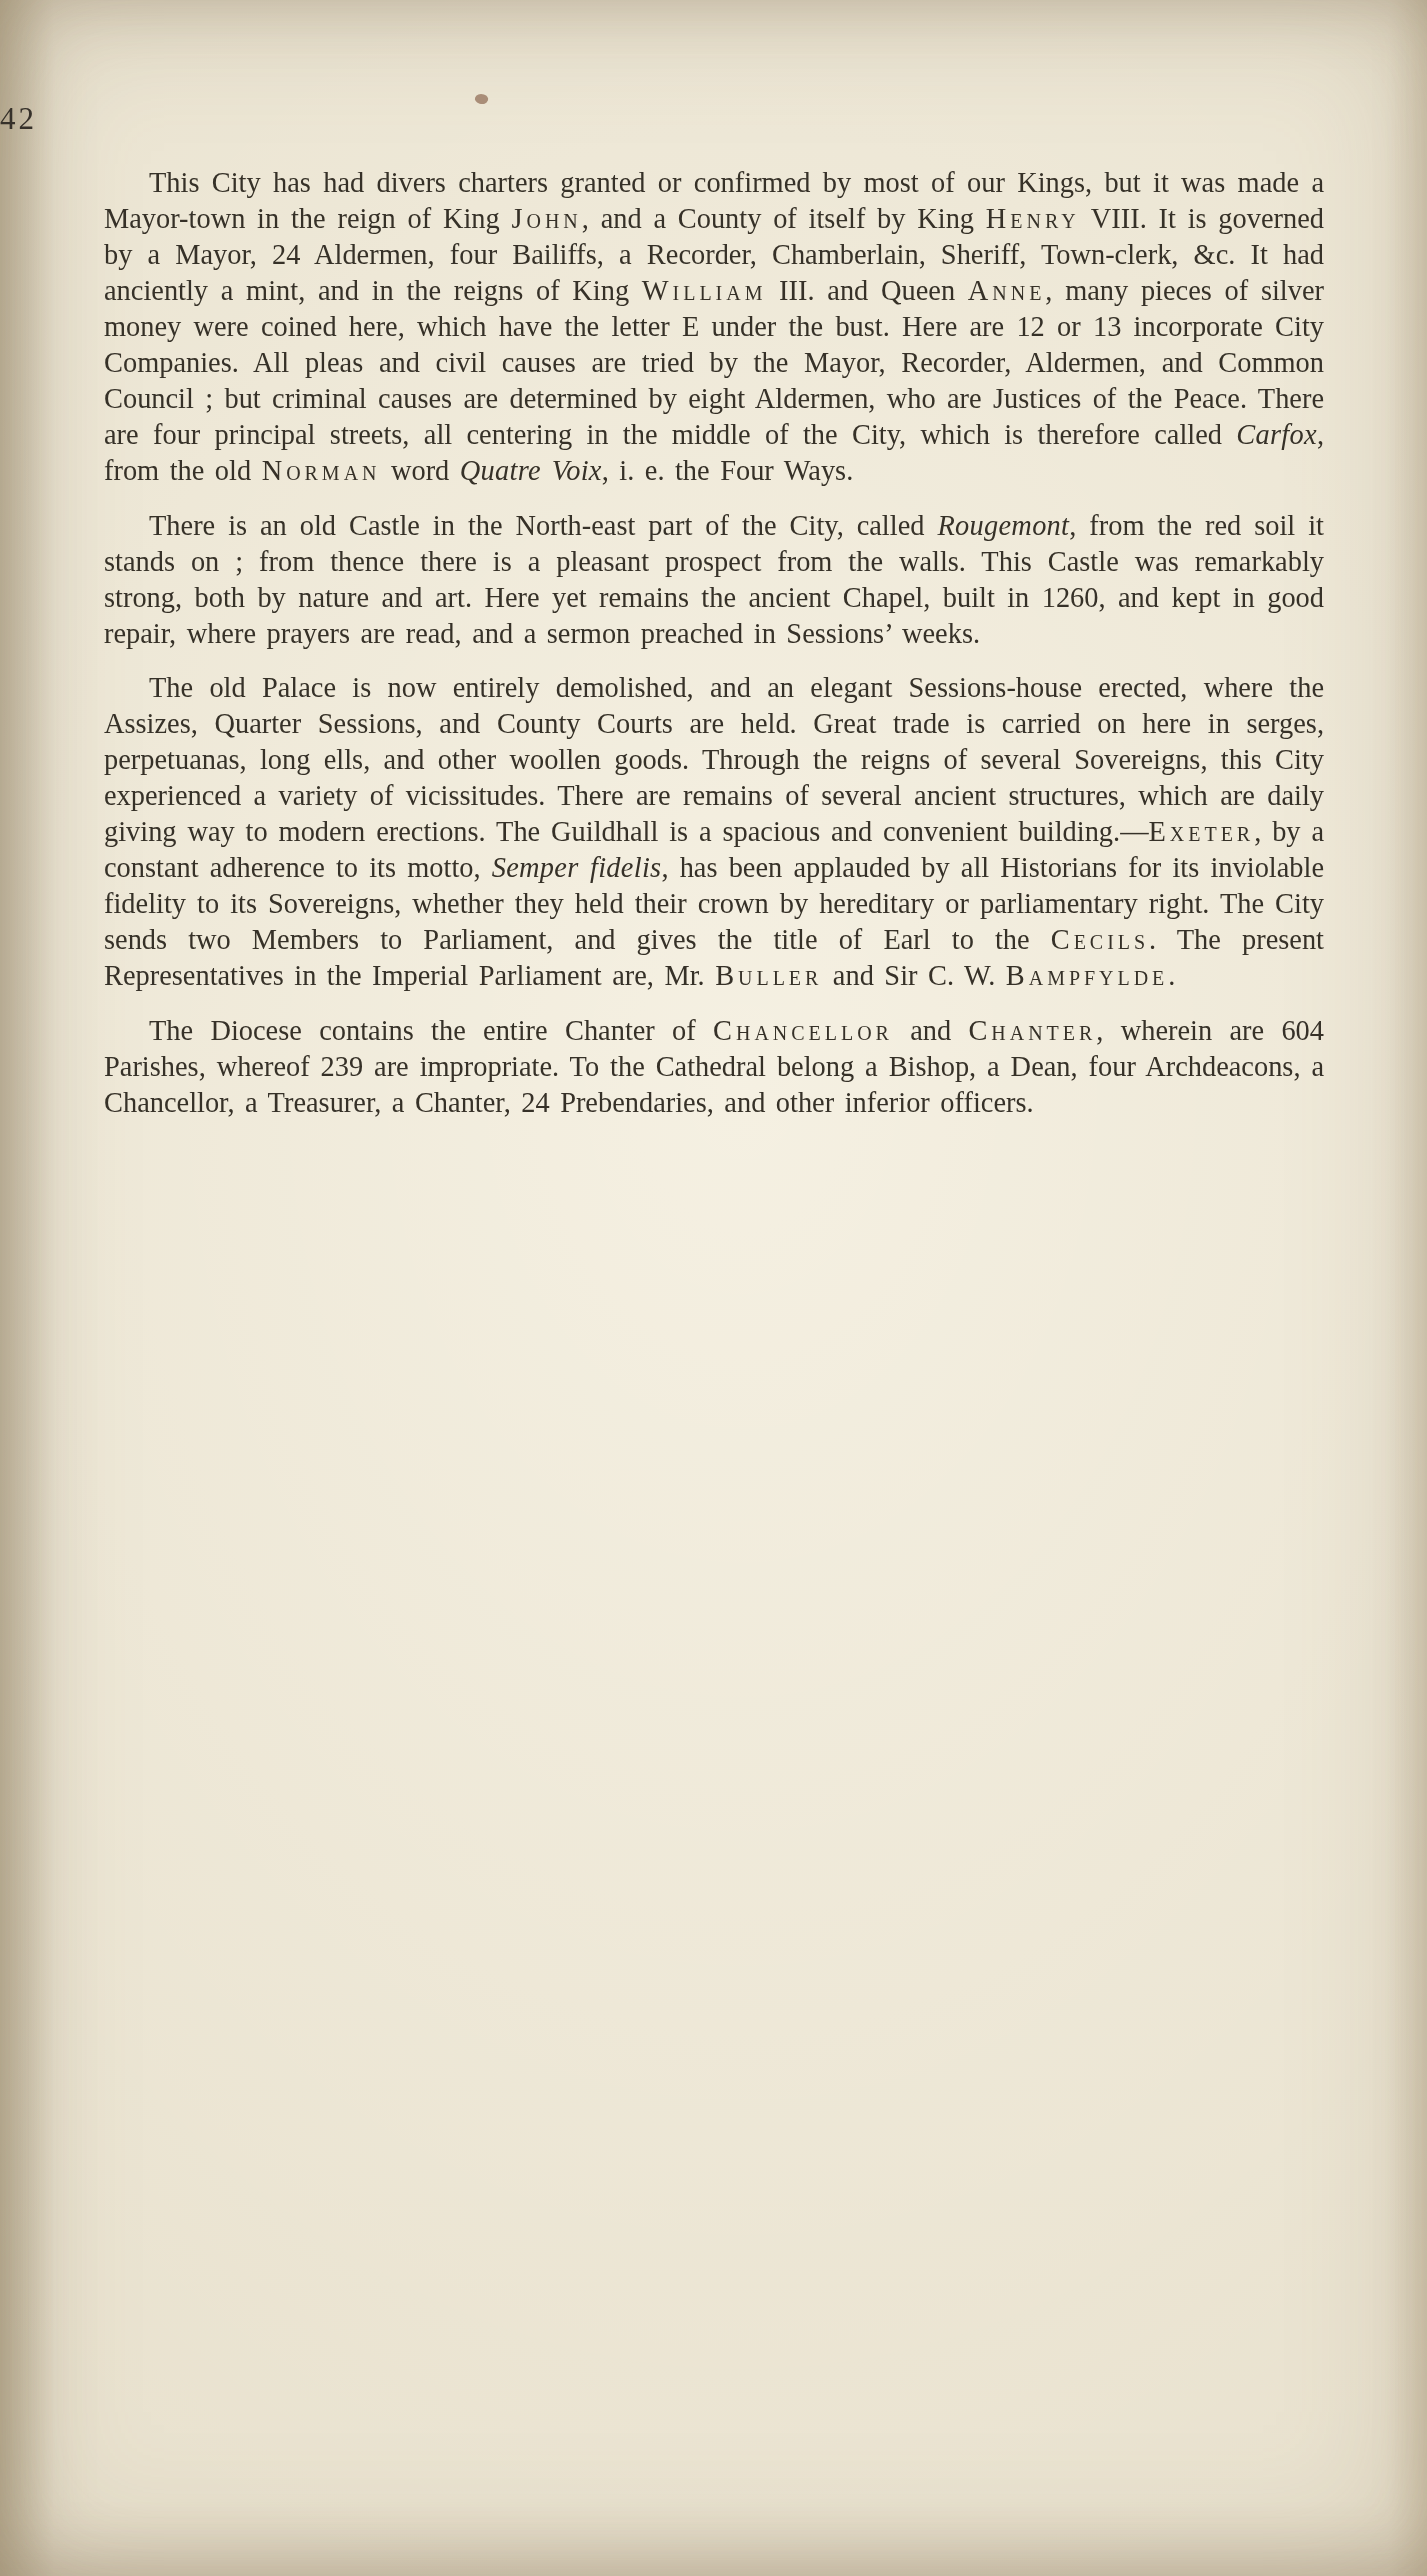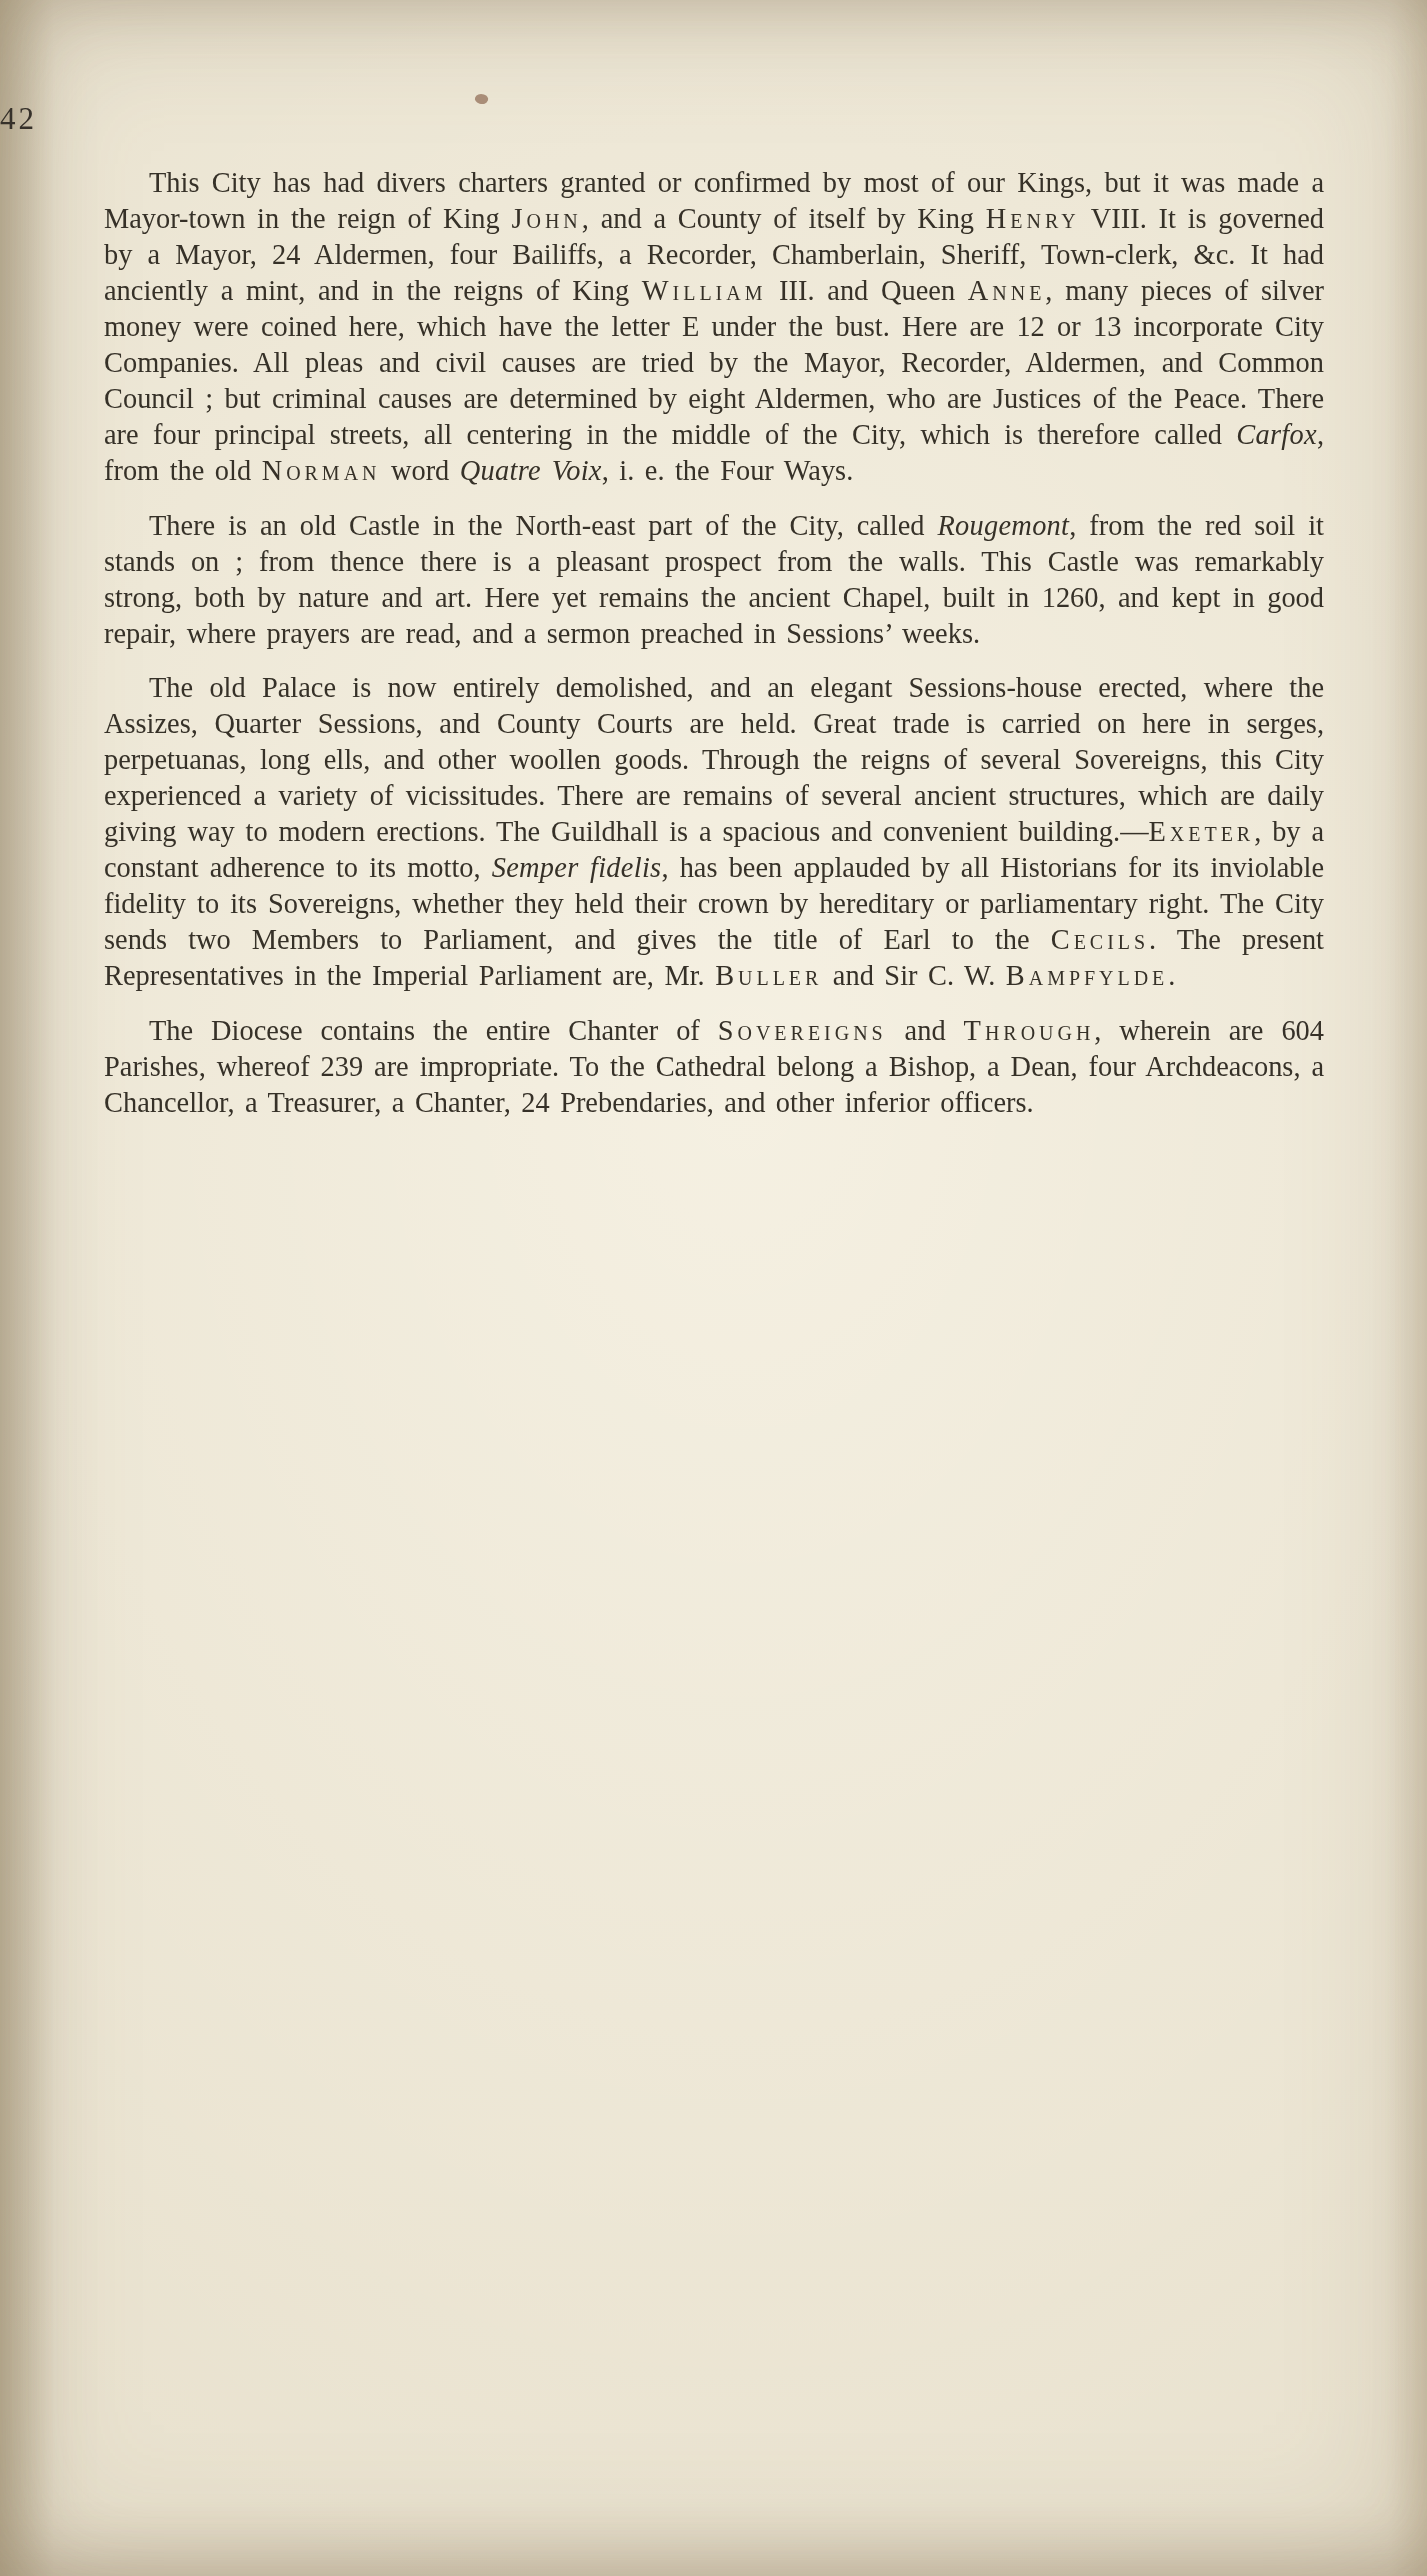--- a/index.html
+++ b/index.html
@@ -85,16 +85,16 @@
 </head>
 <body>
 
 <div class="page">
   <div class="speck"></div>
   <div class="page-number">42</div>
   <div class="text-block">
       <p class="para"><span>This City has had divers charters granted or confirmed by most of our Kings, but it was made a Mayor-town in the reign of King </span><span class="sc">John</span><span>, and a County of itself by King </span><span class="sc">Henry</span><span> VIII. It is governed by a Mayor, 24 Aldermen, four Bailiffs, a Recorder, Chamberlain, Sheriff, Town-clerk, &amp;c. It had anciently a mint, and in the reigns of King </span><span class="sc">William</span><span> III. and Queen </span><span class="sc">Anne</span><span>, many pieces of silver money were coined here, which have the letter E under the bust. Here are 12 or 13 incorporate City Companies. All pleas and civil causes are tried by the Mayor, Recorder, Aldermen, and Common Council ; but criminal causes are determined by eight Aldermen, who are Justices of the Peace. There are four principal streets, all centering in the middle of the City, which is therefore called </span><span class="it">Carfox</span><span>, from the old </span><span class="sc">Norman</span><span> word </span><span class="it">Quatre Voix</span><span>, i. e. the Four Ways.</span></p>
       <p class="para"><span>There is an old Castle in the North-east part of the City, called </span><span class="it">Rougemont</span><span>, from the red soil it stands on ; from thence there is a pleasant prospect from the walls. This Castle was remarkably strong, both by nature and art. Here yet remains the ancient Chapel, built in 1260, and kept in good repair, where prayers are read, and a sermon preached in Sessions’ weeks.</span></p>
       <p class="para"><span>The old Palace is now entirely demolished, and an elegant Sessions-house erected, where the Assizes, Quarter Sessions, and County Courts are held. Great trade is carried on here in serges, perpetuanas, long ells, and other woollen goods. Through the reigns of several Sovereigns, this City experienced a variety of vicissitudes. There are remains of several ancient structures, which are daily giving way to modern erections. The Guildhall is a spacious and convenient building.—</span><span class="sc">Exeter</span><span>, by a constant adherence to its motto, </span><span class="it">Semper fidelis</span><span>, has been applauded by all Historians for its inviolable fidelity to its Sovereigns, whether they held their crown by hereditary or parliamentary right. The City sends two Members to Parliament, and gives the title of Earl to the </span><span class="sc">Cecils</span><span>. The present Representatives in the Imperial Parliament are, Mr. </span><span class="sc">Buller</span><span> and Sir C. W. </span><span class="sc">Bampfylde</span><span>.</span></p>
-      <p class="para"><span>The Diocese contains the entire Chanter of </span><span class="sc">Sovereigns</span><span> and </span><span class="sc">Through</span><span>, wherein are 604 Parishes, whereof 239 are impropriate. To the Cathedral belong a Bishop, a Dean, four Archdeacons, a Chancellor, a Treasurer, a Chanter, 24 Prebendaries, and other inferior officers.</span></p>
+      <p class="para"><span>The Diocese contains the entire Chanter of </span><span class="sc">Chancellor</span><span> and </span><span class="sc">Chanter</span><span>, wherein are 604 Parishes, whereof 239 are impropriate. To the Cathedral belong a Bishop, a Dean, four Archdeacons, a Chancellor, a Treasurer, a Chanter, 24 Prebendaries, and other inferior officers.</span></p>
     </div>
 </div>
 
 
 </body></html>

